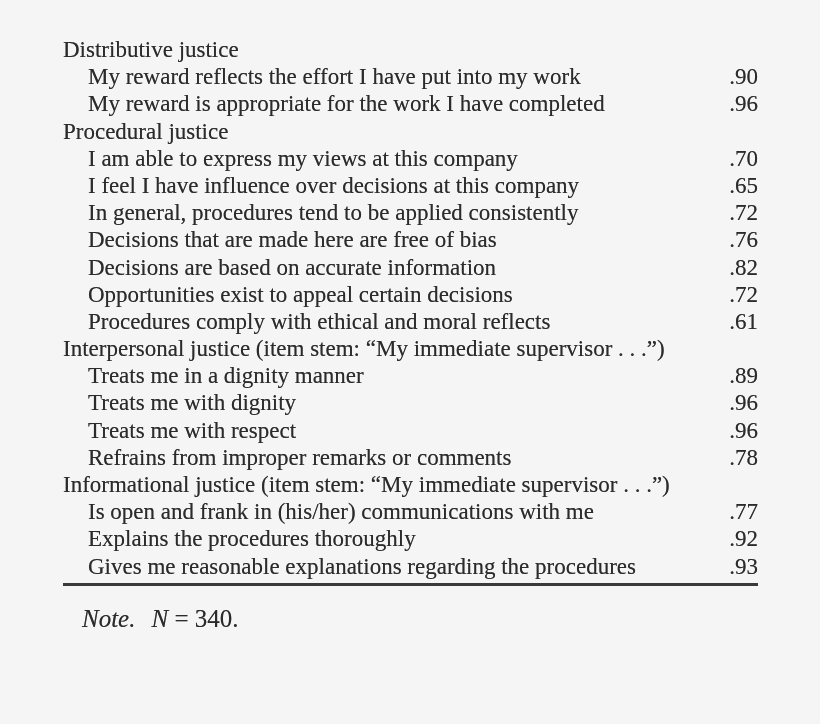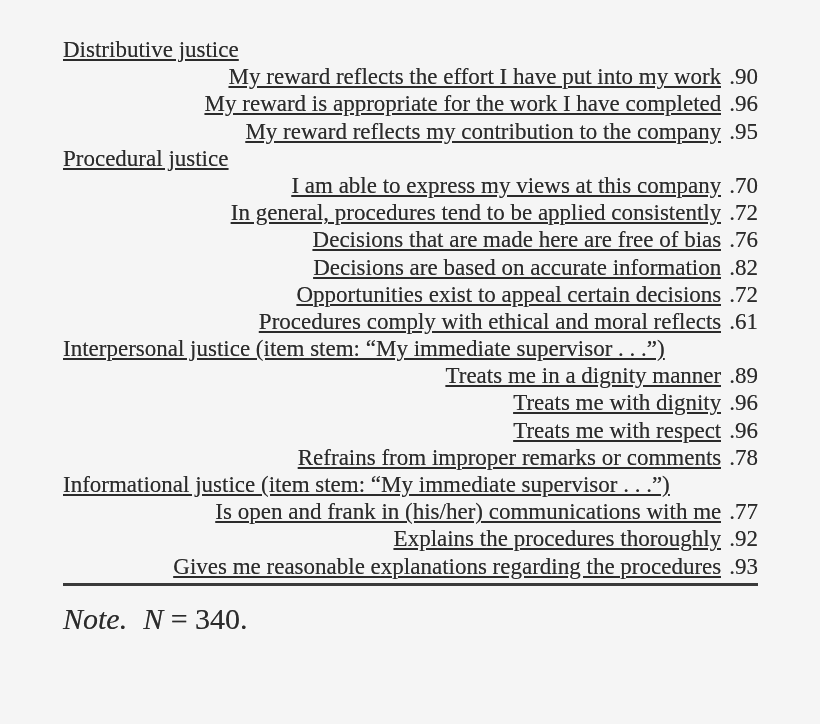--- a/index.html
+++ b/index.html
@@ -27,42 +27,41 @@
     align-items: baseline;
     height: 27.2px;
     line-height: 27.2px;
     font-size: 23px;
     white-space: nowrap;
     text-shadow: 0 0 0.5px rgba(43,43,43,0.55);
   }
   .row .label {
     flex: 1 1 auto;
     overflow: hidden;
-    text-decoration: underline;
   }
   .row.item-row .label {
     padding-left: 25px;
-    text-align: right;
   }
   .row .loading {
     flex: 0 0 auto;
     text-align: left;
     padding-left: 8px;
   }
   .bottom-rule {
     height: 3px;
     background: #3a3a3a;
     margin-top: 3px;
   }
   .note-line {
     margin-top: 19px;
-    font-size: 30px;
+    font-size: 25px;
     line-height: 27px;
     white-space: nowrap;
     text-shadow: 0 0 0.5px rgba(43,43,43,0.55);
+    margin-left: 19px;
   }
   .italic {
     font-style: italic;
   }
   .note-gap {
     display: inline-block;
     width: 16px;
   }
 </style>
 </head>
@@ -77,34 +76,34 @@
   <div class="row item-row">
     <span class="label">My reward reflects the effort I have put into my work</span>
     <span class="loading">.90</span>
   </div>
 
   <div class="row item-row">
     <span class="label">My reward is appropriate for the work I have completed</span>
     <span class="loading">.96</span>
   </div>
 
-  <div class="row item-row">
-    <span class="label">My reward reflects my contribution to the company</span>
-    <span class="loading">.95</span>
-  </div>
 
   <div class="row header-row">
     <span class="label">Procedural justice</span>
   </div>
 
   <div class="row item-row">
     <span class="label">I am able to express my views at this company</span>
     <span class="loading">.70</span>
   </div>
 
+  <div class="row item-row">
+    <span class="label">I feel I have influence over decisions at this company</span>
+    <span class="loading">.65</span>
+  </div>
 
   <div class="row item-row">
     <span class="label">In general, procedures tend to be applied consistently</span>
     <span class="loading">.72</span>
   </div>
 
   <div class="row item-row">
     <span class="label">Decisions that are made here are free of bias</span>
     <span class="loading">.76</span>
   </div>

